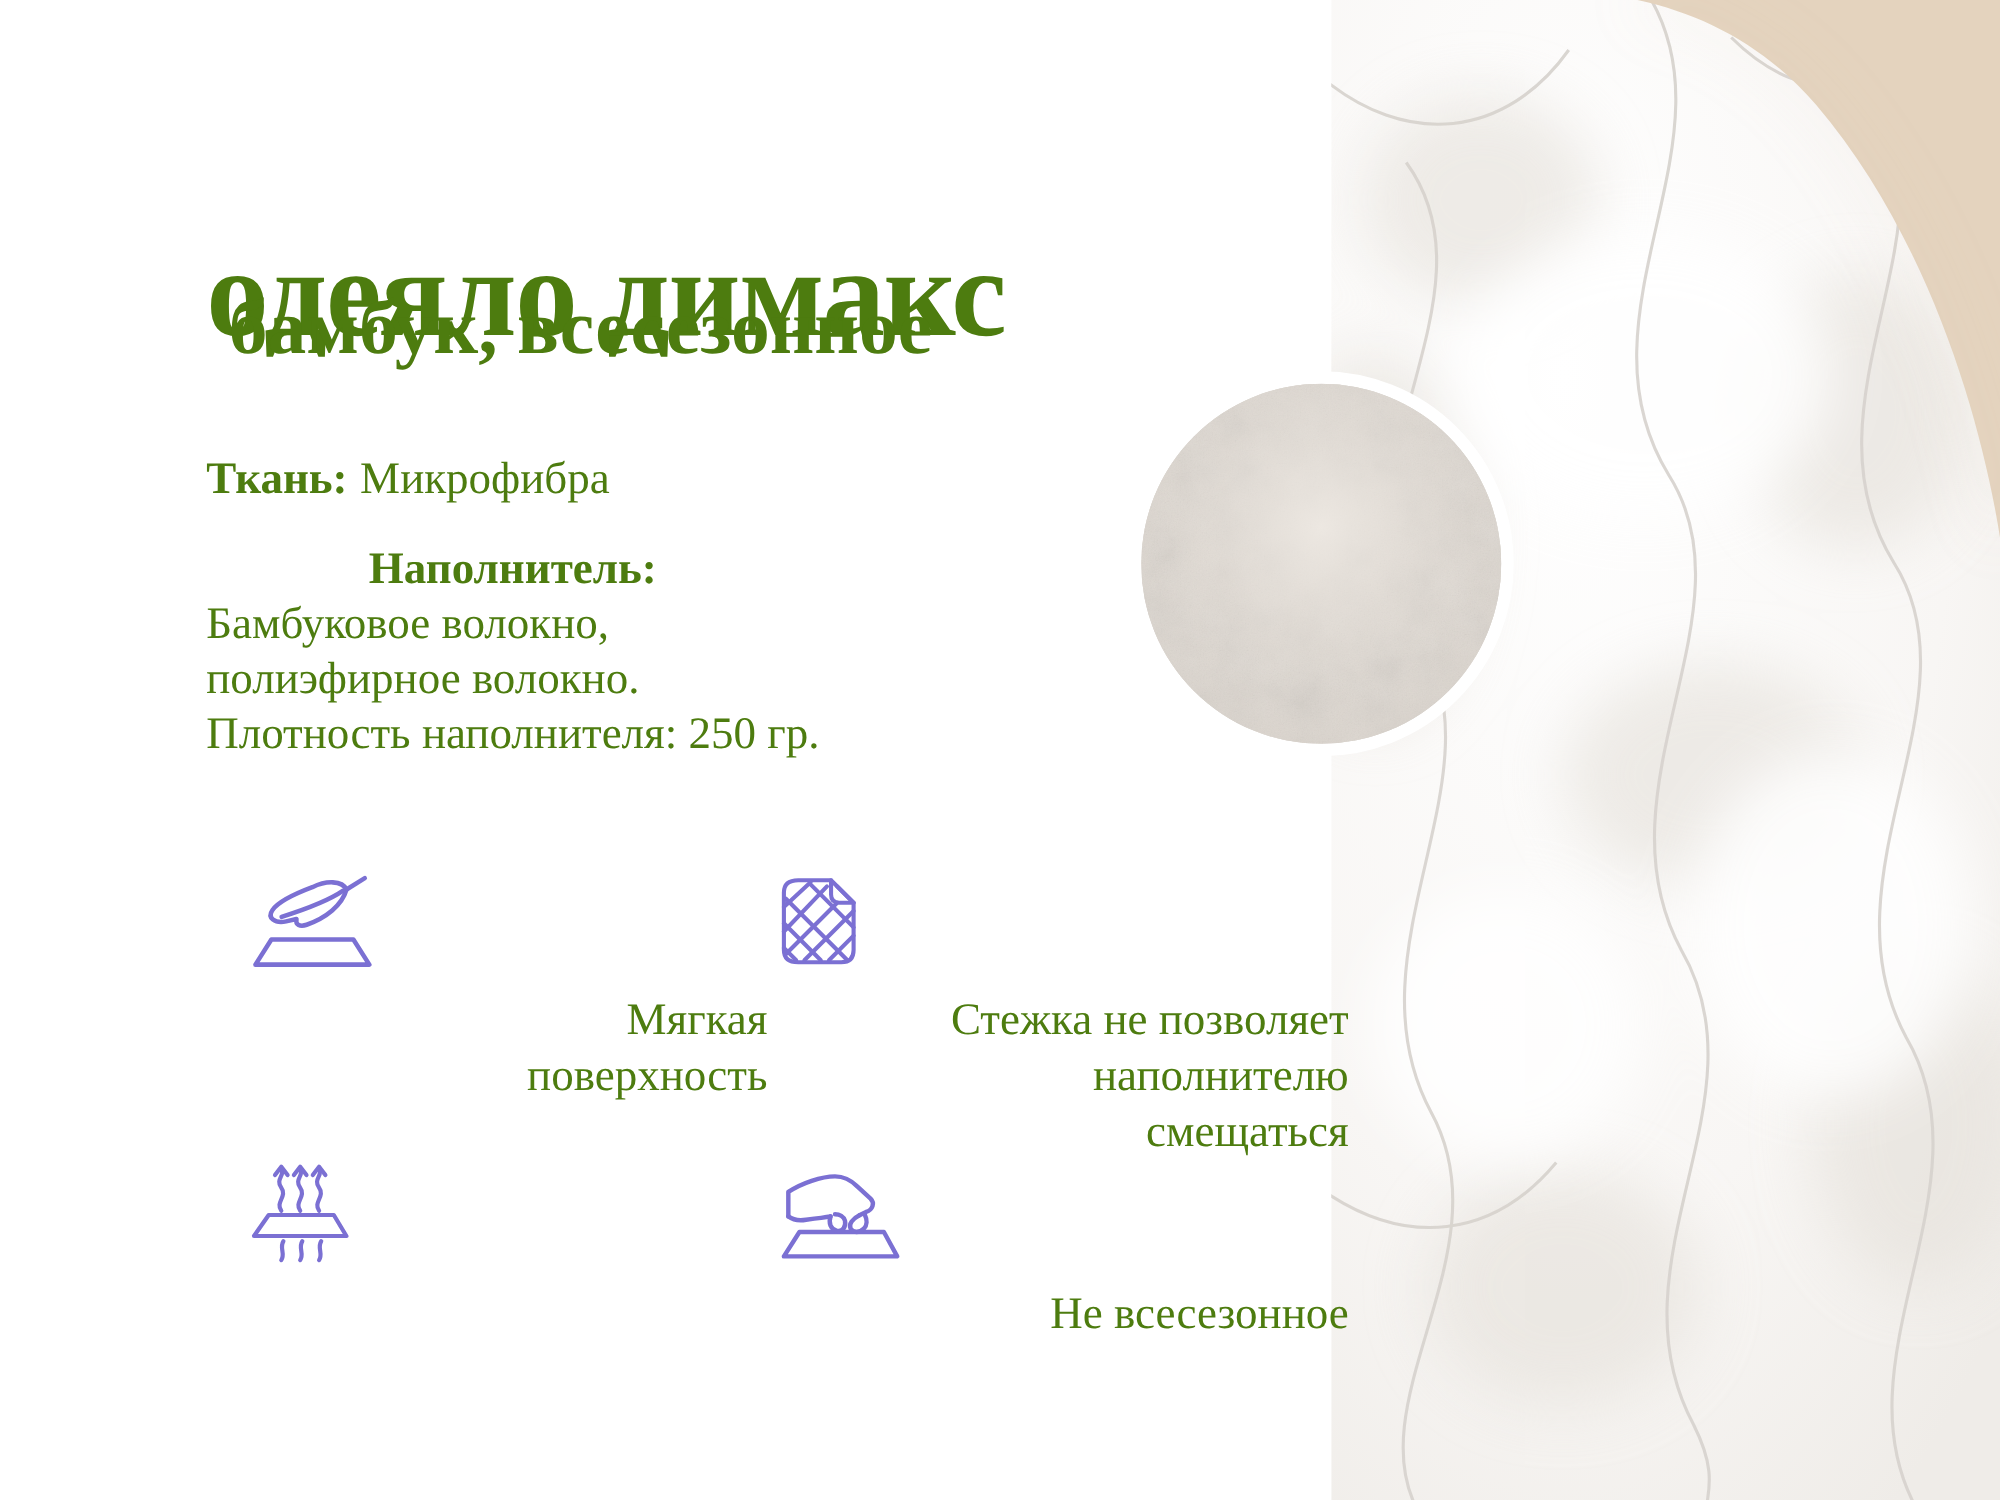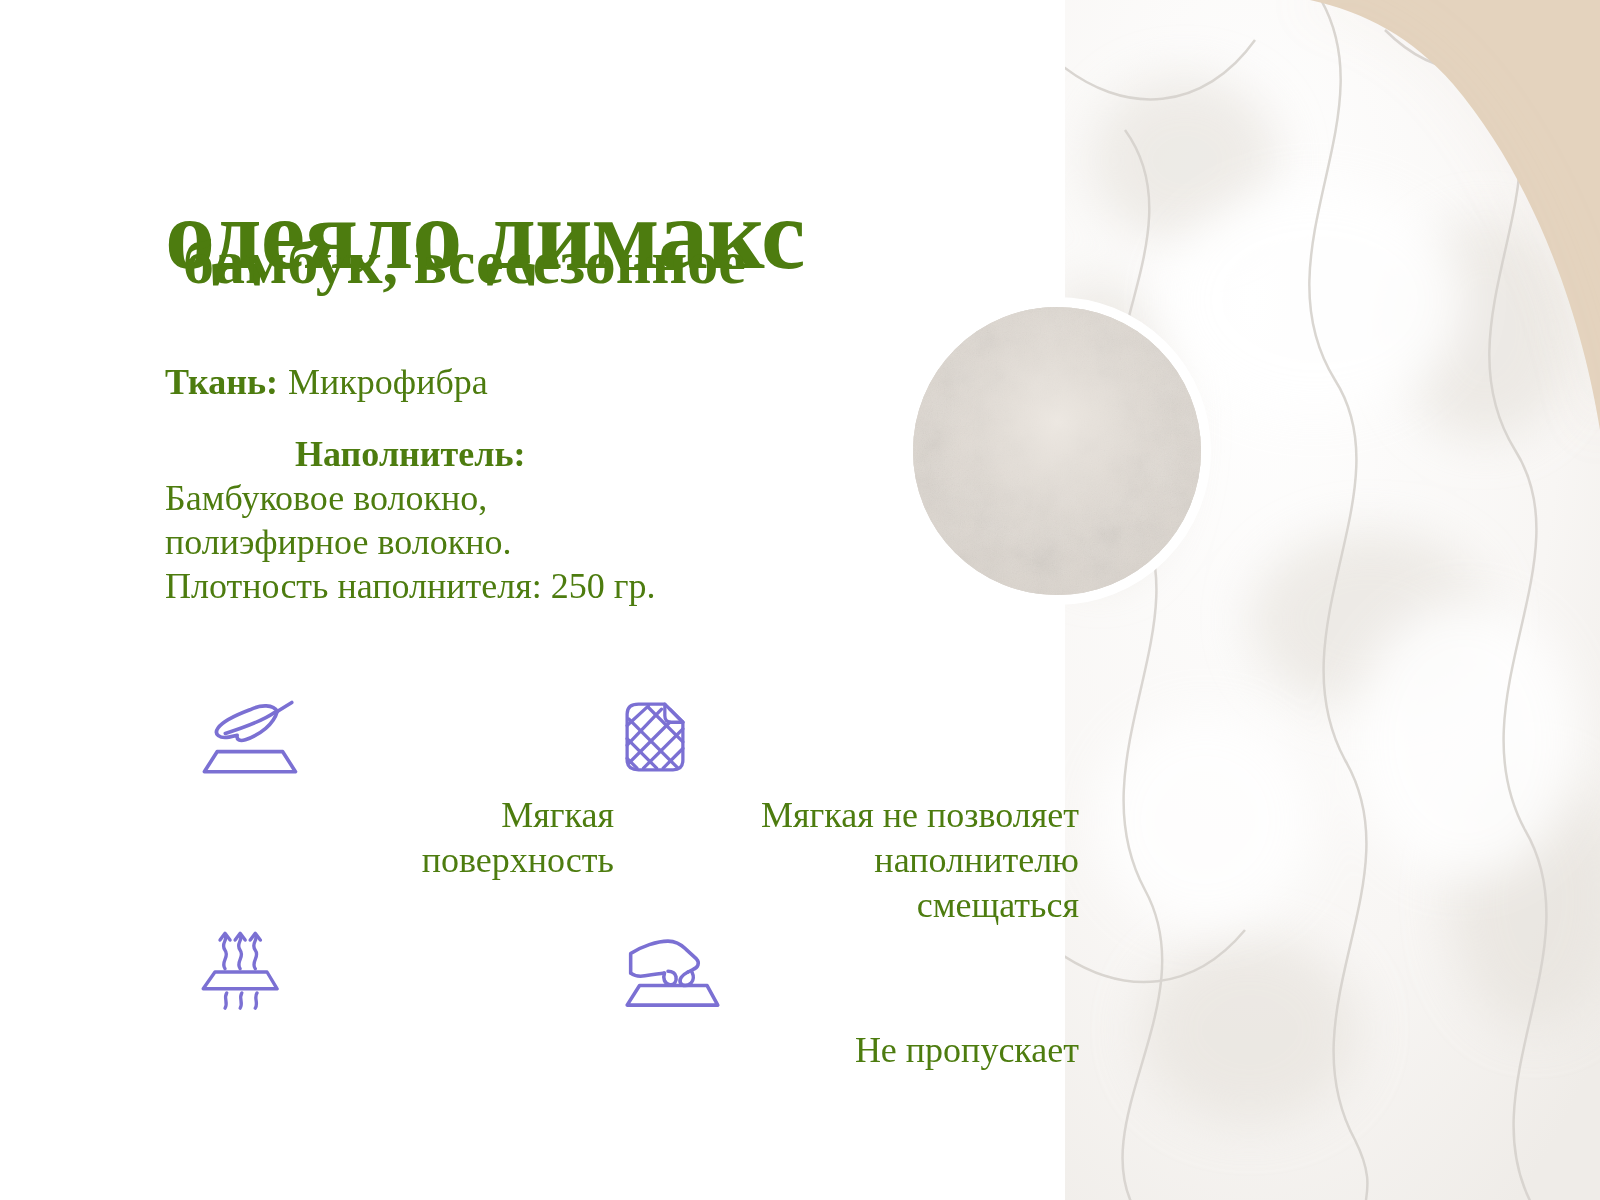--- a/index.html
+++ b/index.html
@@ -157,21 +157,21 @@
               <path d="M36,88 L84,40"></path>
               <path d="M60,88 L84,64"></path>
             <path d="M18,28 L78,88"></path>
               <path d="M16,52 L52,88"></path>
               <path d="M16,76 L28,88"></path>
               <path d="M42,14 L84,56"></path>
               <path d="M68,16 L84,32"></path>
           </g>
         </svg>
       </div>
-      <div class="f-label pre">Мягкая не позволяет
+      <div class="f-label pre">Стежка не позволяет
 наполнителю
 смещаться</div>
     </div>
 
     <div class="feature">
       <div class="f-icon">
         <svg width="124" height="84" viewBox="0 0 130 100">
           <g class="ic">
             <path d="M34,50 L96,50 L108,70 L20,70 Z"></path>
             <path d="M46,46 C40,38 52,32 46,24 C40,16 50,12 46,6"></path>
@@ -193,17 +193,17 @@
         <svg width="124" height="80" viewBox="0 0 130 90">
           <g class="ic">
             <path d="M24,58 L100,58 L112,80 L10,80 Z"></path>
             <path d="M14,44 L14,22 C26,14 44,8 56,8 C64,8 70,11 76,17 L88,28 C92,32 90,38 84,40 L78,43"></path>
             <path d="M14,44 C18,47 24,48 30,47 C38,46 46,45 52,44"></path>
             <path d="M52,44 C50,50 52,56 58,57 C63,58 66,53 65,48 C64,44 60,42 56,42"></path>
             <path d="M78,43 C72,46 68,51 70,55 C72,59 78,59 82,55 C85,52 85,47 83,43"></path>
           </g>
         </svg>
       </div>
-      <div class="f-label pre">Не пропускает</div>
+      <div class="f-label pre">Не всесезонное</div>
     </div>
 
   </div>
 </div>
 
 </body></html>

